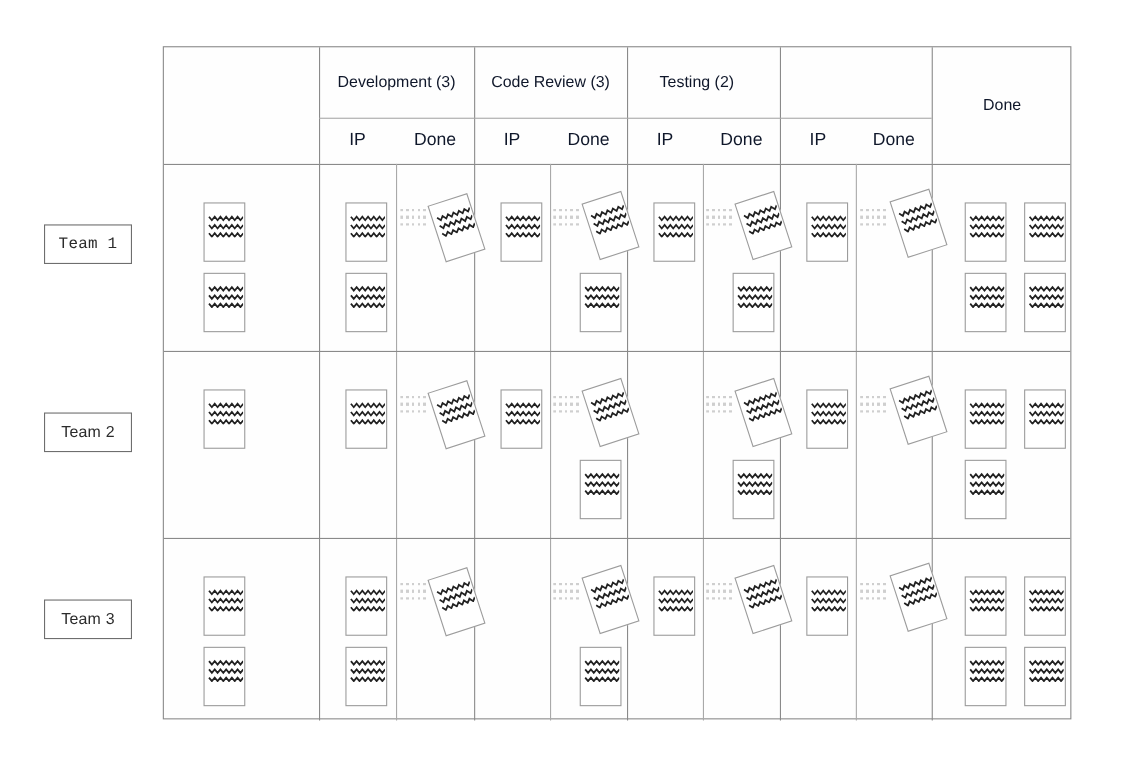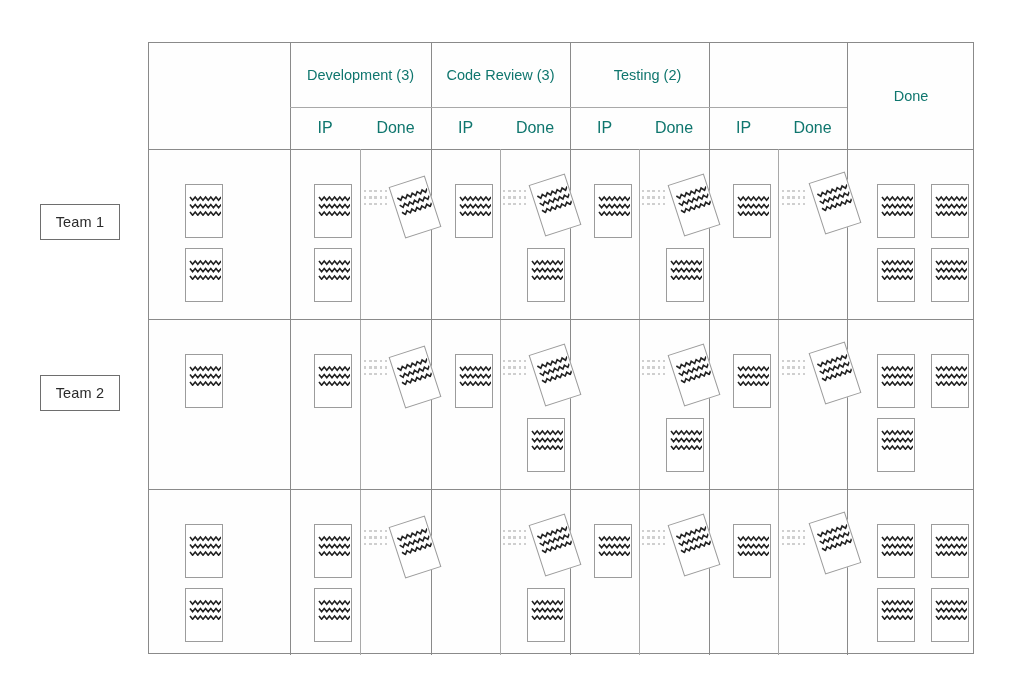--- a/index.html
+++ b/index.html
@@ -51,21 +51,21 @@
   }
 
   
   .hdr-cell {
     position: absolute;
     box-sizing: border-box;
     display: flex;
     align-items: center;
     justify-content: center;
     font-size: 14.5px;
-    color: #0f766e;
+    color: #0f172a;
     text-align: center;
   }
   .hdr-top { height: 64px; top: 0; }
   .hdr-sub { height: 42px; top: 64px; font-size: 16px; }
   .hdr-tall { height: 106px; top: 0; }
 
   
   .vline {
     position: absolute;
     width: 1.1px;
@@ -113,26 +113,29 @@
       to right,
       #cfcfcf 0px, #cfcfcf 2.4px,
       transparent 2.4px, transparent 5.2px);
   }
 </style>
 </head>
 <body>
 
 <div id="board-root">
 
-  <div class="team-label" style="left:40px; top:204px;">
+  <div class="team-label" style="left:40px; top:204px;font-family:Liberation Mono, monospace;">
     <span>Team 1</span>
   </div>
   <div class="team-label" style="left:40px; top:375px;">
     <span>Team 2</span>
   </div>
+  <div class="team-label" style="left:40px; top:545px;">
+    <span>Team 3</span>
+  </div>
 
   <div class="board-table">
 
 
     <div class="hdr-cell hdr-top" style="left:141px; width:141px;">
       <span>Development (3)</span>
     </div>
     <div class="hdr-cell hdr-sub" style="left:141px; width:70px;">
       <span>IP</span>
     </div>
@@ -143,21 +146,21 @@
     <div class="hdr-cell hdr-top" style="left:282px; width:139px;">
       <span>Code Review (3)</span>
     </div>
     <div class="hdr-cell hdr-sub" style="left:282px; width:69px;">
       <span>IP</span>
     </div>
     <div class="hdr-cell hdr-sub" style="left:351px; width:70px;">
       <span>Done</span>
     </div>
 
-    <div class="hdr-cell hdr-top" style="left:415px; width:139px;margin-left:14px;">
+    <div class="hdr-cell hdr-top" style="left:415px; width:139px;">
       <span>Testing (2)</span>
     </div>
     <div class="hdr-cell hdr-sub" style="left:421px; width:69px;">
       <span>IP</span>
     </div>
     <div class="hdr-cell hdr-sub" style="left:490px; width:70px;">
       <span>Done</span>
     </div>
 
     <div class="hdr-cell hdr-sub" style="left:560px; width:69px;">

